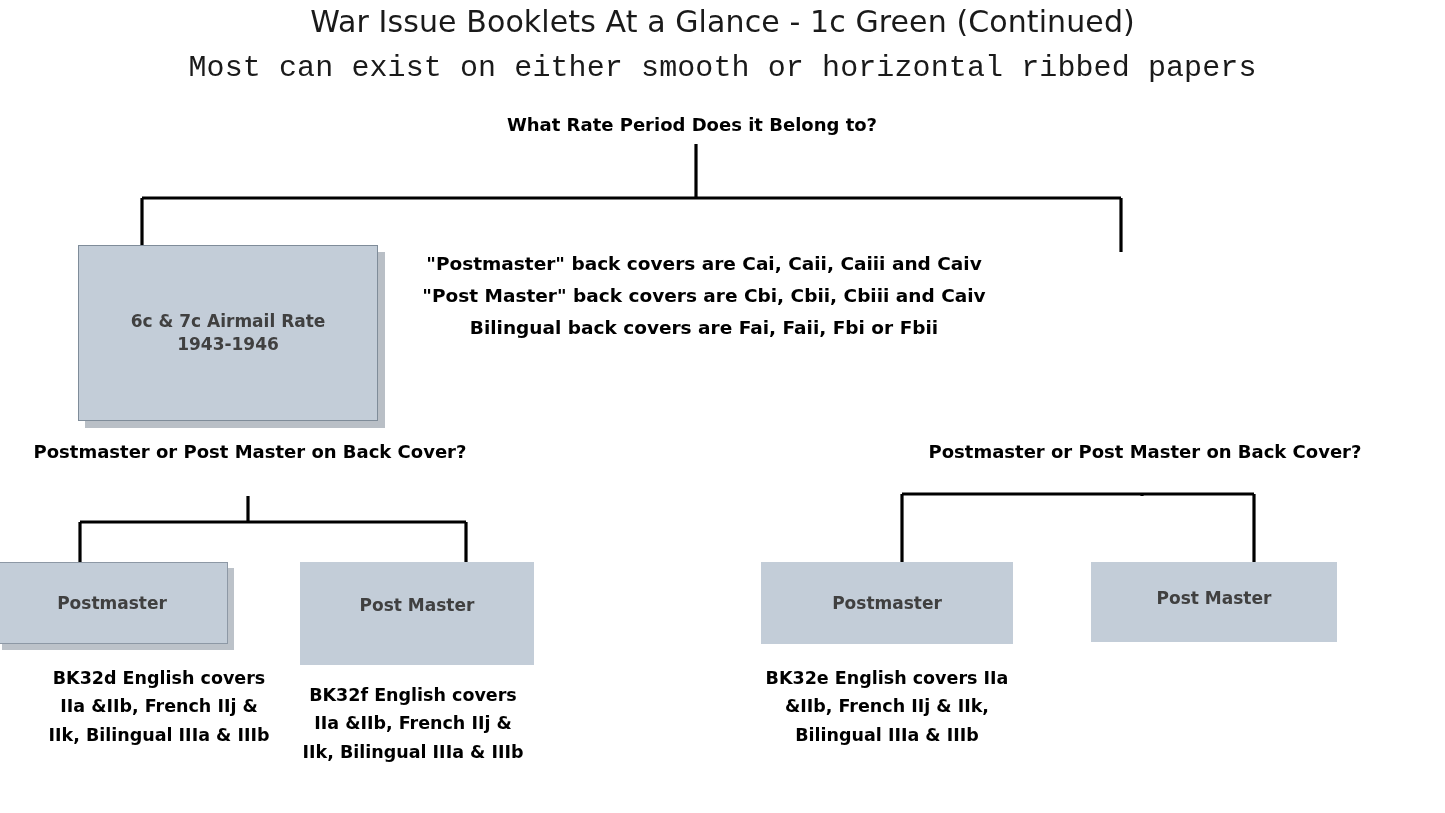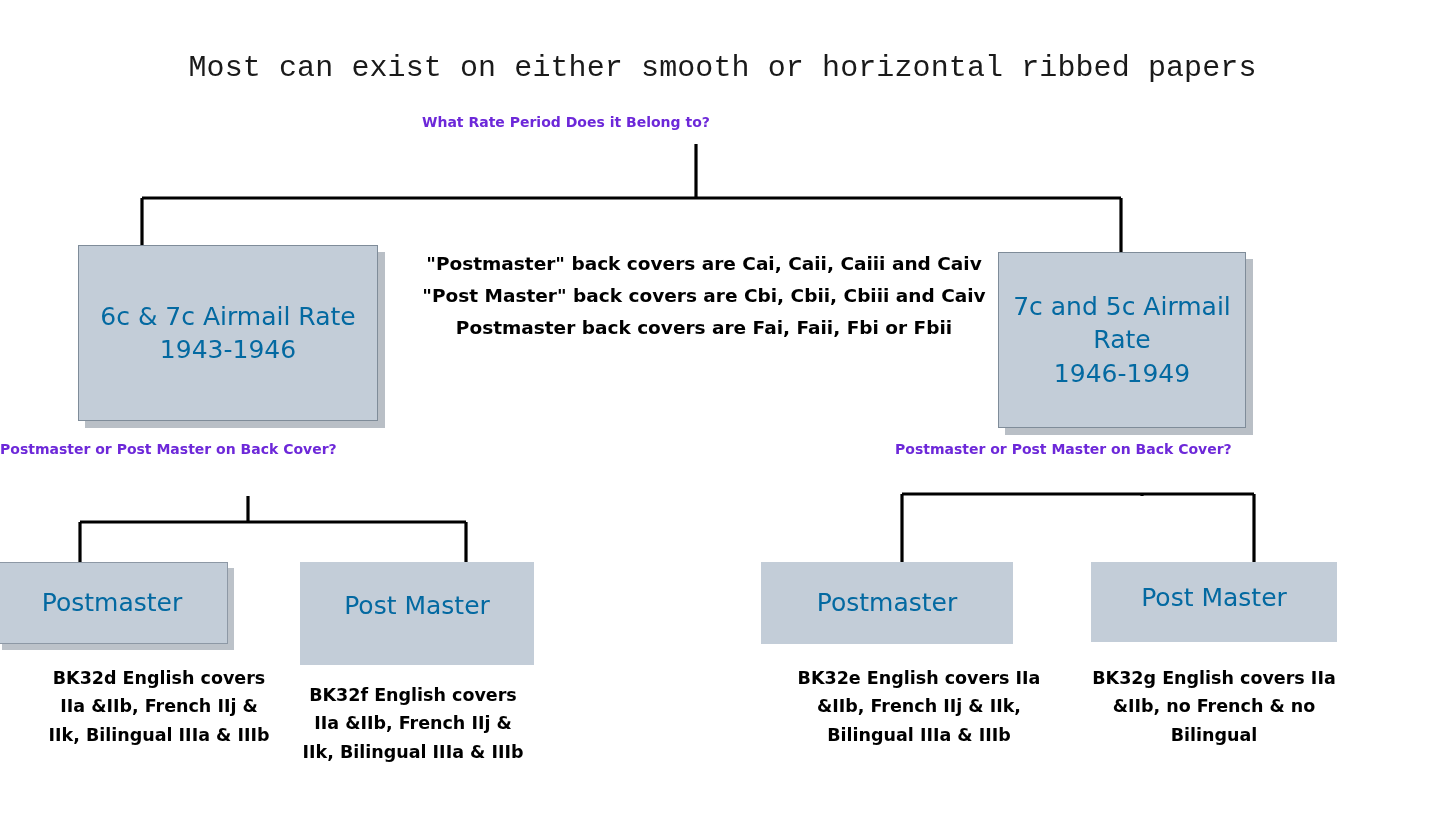--- a/index.html
+++ b/index.html
@@ -26,24 +26,24 @@
     font-size: 30px;
     color: #1a1a1a;
     font-weight: 400;
     letter-spacing: 0.1px;
   }
   #title1 { top: 4px; }
   #title2 { top: 51px; font-family: Liberation Mono, monospace; }
 
   .question {
     position: absolute;
-    text-align: left;
+    text-align: center;
     font-weight: bold;
-    font-size: 14px;
-    color: #6d28d9;
+    font-size: 18px;
+    color: #000000;
     line-height: 1.45;
   }
   #q-root {
     left: 422px;
     top: 112px;
     width: 540px;
   }
   #q-left {
     left: 0px;
     top: 439px;
@@ -70,24 +70,24 @@
   
   .box {
     position: absolute;
     background: #c3cdd8;
     border: 1px solid #7f8c99;
     box-sizing: border-box;
     display: flex;
     align-items: center;
     justify-content: center;
     text-align: center;
-    color: #0369a1;
-    font-size: 25px;
+    color: #404040;
+    font-size: 17px;
     line-height: 1.34;
-    font-weight: 400;
+    font-weight: 700;
   }
   .box.shadow {
     box-shadow: 7px 7px 0 0 #b9bfc6;
   }
   .box.plain {
     border: none;
   }
 
   #box-rate-left {
     left: 78px; top: 245px; width: 300px; height: 176px;
@@ -116,21 +116,21 @@
   .leafnote {
     position: absolute;
     text-align: center;
     font-weight: bold;
     font-size: 17.5px;
     color: #000000;
     line-height: 1.62;
   }
   #leaf-1 { left: 0px;    top: 664px; width: 232px; margin-left: 43px; }
   #leaf-2 { left: 296px;  top: 681px; width: 234px; }
-  #leaf-3 { left: 761px;  top: 664px; width: 252px; margin-left: 32px; }
+  #leaf-3 { left: 761px;  top: 664px; width: 252px; }
   #leaf-4 { left: 1091px; top: 664px; width: 246px; }
 
   svg.connectors {
     position: absolute;
     left: 0;
     top: 0;
     width: 1445px;
     height: 813px;
     pointer-events: none;
   }
@@ -138,20 +138,21 @@
     fill: none;
     stroke: #000000;
     stroke-width: 3.2;
   }
 </style>
 </head>
 <body>
 
 <div id="canvas">
 
+  <div class="title-line" id="title1">War Issue Booklets At a Glance - 1c Green (Continued)</div>
   <div class="title-line" id="title2">Most can exist on either smooth or horizontal ribbed papers</div>
 
   <div class="question" id="q-root">What Rate Period Does it Belong to?</div>
 
   <svg class="connectors" viewBox="0 0 1445 813">
 
     <path d="M 696 144 L 696 198"></path>
 
     <path d="M 142 198 L 1121 198"></path>
 
@@ -170,42 +171,37 @@
   </svg>
 
   <div class="box shadow" id="box-rate-left">
     <span style="white-space:pre-line">6c &amp; 7c Airmail Rate
 1943-1946</span>
   </div>
 
   <div class="note">
     <div>"Postmaster" back covers are Cai, Caii, Caiii and Caiv</div>
     <div>"Post Master" back covers are Cbi, Cbii, Cbiii and Caiv</div>
-    <div>Postmaster back covers are Fai, Faii, Fbi or Fbii</div>
-  </div>
-
-  <div class="box shadow" id="box-rate-right">
-    <span style="white-space:pre-line">7c and 5c Airmail Rate
-1946-1949</span>
-  </div>
+    <div>Bilingual back covers are Fai, Faii, Fbi or Fbii</div>
+  </div>
+
 
   <div class="question" id="q-left">Postmaster or Post Master on Back Cover?</div>
   <div class="question" id="q-right">Postmaster or Post Master on Back Cover?</div>
 
   <div class="box" id="box-pm-left">
     <span>Postmaster</span>
   </div>
   <div class="box plain" id="box-pmsp-left">
     <span style="margin-top:-16px">Post Master</span>
   </div>
   <div class="box plain" id="box-pm-right">
     <span>Postmaster</span>
   </div>
   <div class="box plain" id="box-pmsp-right">
     <span style="margin-top:-8px">Post Master</span>
   </div>
 
   <div class="leafnote" id="leaf-1">BK32d English covers IIa &amp;IIb, French IIj &amp; IIk, Bilingual IIIa &amp; IIIb</div>
   <div class="leafnote" id="leaf-2">BK32f English covers IIa &amp;IIb, French IIj &amp; IIk, Bilingual IIIa &amp; IIIb</div>
   <div class="leafnote" id="leaf-3">BK32e English covers IIa &amp;IIb, French IIj &amp; IIk, Bilingual IIIa &amp; IIIb</div>
-  <div class="leafnote" id="leaf-4">BK32g English covers IIa &amp;IIb, no French &amp; no Bilingual</div>
 
 </div>
 
 </body></html>

